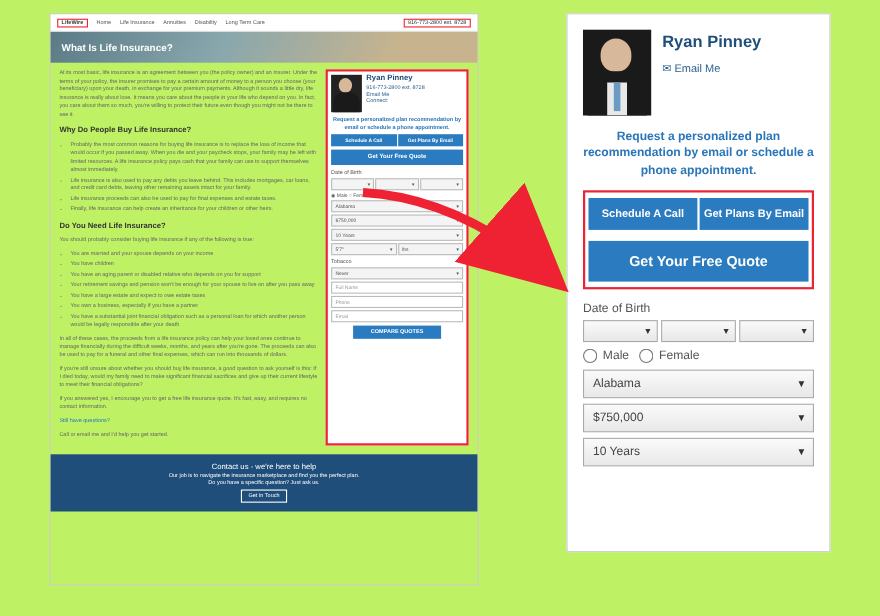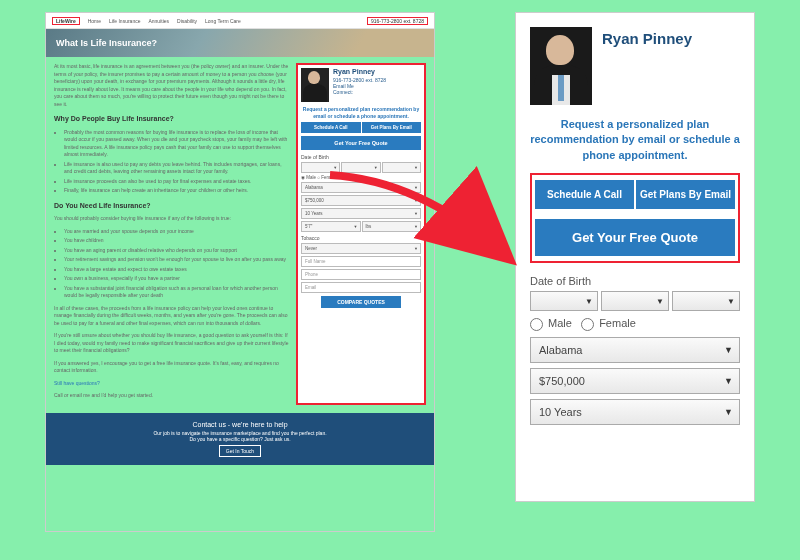--- a/index.html
+++ b/index.html
@@ -1,17 +1,17 @@
 <!DOCTYPE html>
 <html><head>
 <meta charset="utf-8">
 <style>
 *{box-sizing:border-box;margin:0;padding:0;font-family:Arial,Helvetica,sans-serif}
 body{background:#fff;width:800px;height:560px;overflow:hidden}
-.stage{position:relative;width:800px;height:560px;background:#86efac}
+.stage{position:relative;width:800px;height:560px;background:#bef264}
 
 
 .left{position:absolute;left:45px;top:12px;width:390px;height:520px;border:1px solid #ccc}
 .nav{height:16px;background:#fff;border-bottom:1px solid #e0e0e0;display:flex;align-items:center;font-size:5px;color:#555;padding:0 6px;justify-content:space-between}
 .nav-left{display:flex;gap:8px;align-items:center}
 .nav-logo{border:1.5px solid #e23;padding:0 3px;color:#333;font-weight:bold}
 .nav-phone{border:1.5px solid #e23;padding:0 3px;color:#333}
 .hero{height:28px;background:linear-gradient(120deg,#5a7a86 0%,#88a7ad 40%,#c7b48e 80%);display:flex;align-items:center;padding-left:10px}
 .hero h1{color:#fff;font-size:9px;font-weight:600}
 .body-row{display:flex;padding:6px 8px 8px 8px;gap:6px}
@@ -163,20 +163,21 @@
 </div>
 
 <div class="right">
   <div class="r-agent">
     <div class="r-avatar">
       <div class="r-shirt"></div>
           <div class="r-tie"></div>
     </div>
     <div class="r-info">
       <div class="r-name">Ryan Pinney</div>
+      <div>✉ <span>Email Me</span></div>
     </div>
   </div>
   <div class="r-req">Request a personalized plan recommendation by email or schedule a phone appointment.</div>
   <div class="r-box">
     <div class="r-row">
       <div class="r-btn">Schedule A Call</div>
       <div class="r-btn">Get Plans By Email</div>
     </div>
     <div class="r-big">Get Your Free Quote</div>
   </div>

